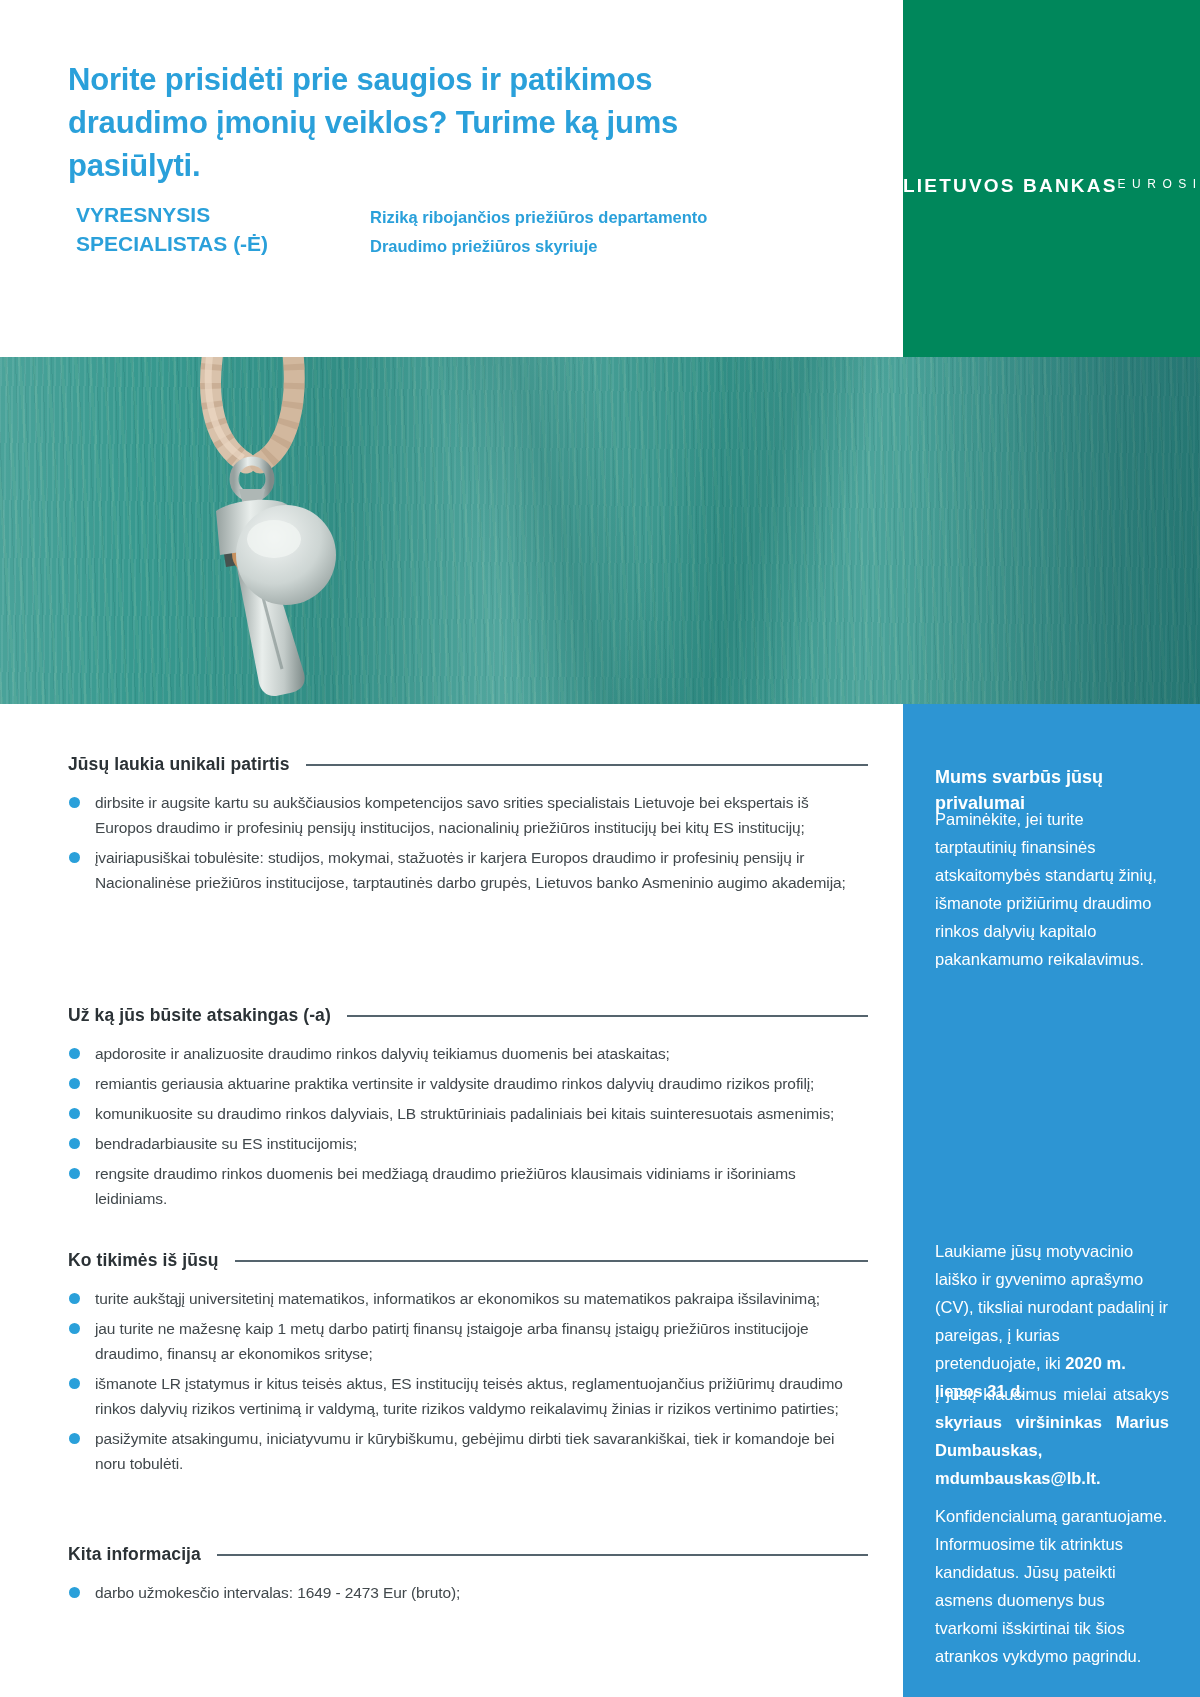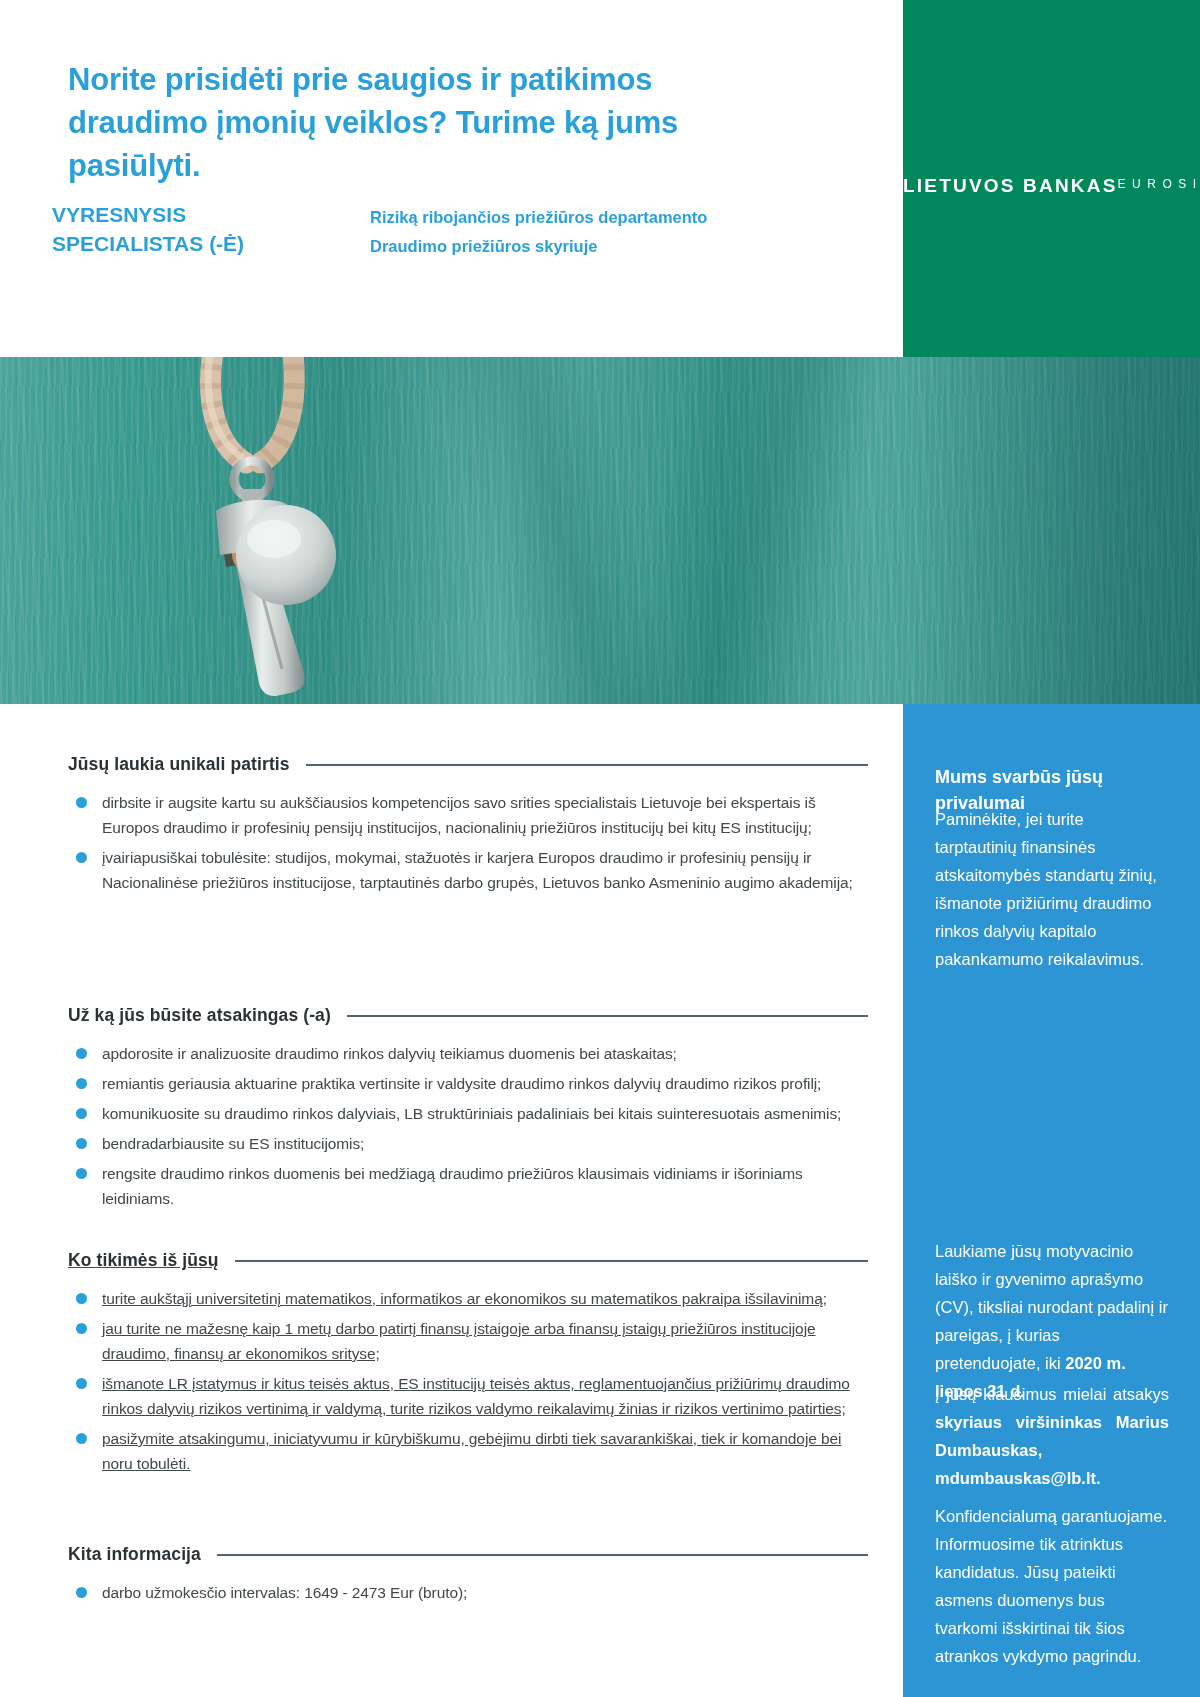--- a/index.html
+++ b/index.html
@@ -3,21 +3,21 @@
 <meta charset="utf-8">
 <style>
   html,body{margin:0;padding:0;}
   body{width:1200px;height:1697px;background:#ffffff;font-family:"Liberation Sans",sans-serif;}
   .page{position:relative;width:1200px;height:1697px;overflow:hidden;background:#ffffff;}
 
   
   .headline{position:absolute;left:68px;top:58px;width:690px;
     font-size:31px;line-height:43px;font-weight:bold;letter-spacing:-0.2px;
     color:var(--accent);}
-  .position-title{position:absolute;left:52px;top:200px;width:265px;
+  .position-title{position:absolute;left:76px;top:200px;width:265px;
     font-size:21px;line-height:29px;font-weight:bold;color:var(--accent);}
   .department{position:absolute;left:370px;top:203px;width:430px;
     font-size:16.5px;line-height:29px;font-weight:bold;color:var(--accent);}
 
   
   .green-panel{position:absolute;left:903px;top:0;width:297px;height:357px;
     background:var(--brand-green);display:flex;flex-direction:row;align-items:center;}
   .logo-mark{margin-top:66px;}
   .logo-name{margin-top:14px;color:#fff;font-weight:bold;font-size:19px;letter-spacing:2.2px;white-space:nowrap;}
   .logo-sub{margin-top:11px;color:#fff;font-size:12px;letter-spacing:6.5px;white-space:nowrap;}
@@ -35,25 +35,25 @@
     background:
       linear-gradient(75deg, transparent 40%, rgba(15,95,90,0.22) 47%, transparent 53%),
       linear-gradient(106deg, transparent 54%, rgba(15,95,90,0.20) 62%, transparent 69%),
       linear-gradient(90deg, transparent 76%, rgba(8,60,70,0.22) 93%);}
   .whistle-svg{position:absolute;left:140px;top:0;}
 
   
   .content{position:absolute;left:68px;top:704px;width:800px;height:993px;
     color:#41484c;font-size:15.5px;letter-spacing:-0.1px;}
   .section{position:absolute;left:0;right:0;}
-  .sec-0{top:50px;} .sec-1{top:301px;} .sec-2{top:546px;text-decoration:underline;} .sec-3{top:840px;}
+  .sec-0{top:50px;} .sec-1{top:301px;} .sec-2{top:546px;} .sec-3{top:840px;}
   .sec-head-row{display:flex;align-items:center;gap:16px;margin-bottom:15px;}
   .sec-heading{font-size:17.5px;font-weight:bold;color:#2b3236;white-space:nowrap;letter-spacing:0.1px;}
   .sec-rule{flex:1;height:2px;background:#55646d;}
-  ul.bullets{list-style:none;margin:8px;padding:0;}
+  ul.bullets{list-style:none;margin:1px;padding:0;}
   ul.bullets li{display:flex;gap:15px;margin-bottom:5px;line-height:25px;}
   .dot{flex:none;width:11px;height:11px;border-radius:50%;background:var(--accent);margin-top:7px;}
 
   
   .blue-panel{position:absolute;left:903px;top:704px;width:310px;height:993px;
     background:var(--brand-blue);color:#ffffff;}
   .bp-block{position:absolute;left:32px;width:234px;font-size:16.5px;line-height:28px;}
   .bp-heading{top:60px;font-size:18px;font-weight:bold;line-height:26px;}
   .bp-privalumai{top:101px;}
   .bp-apply{top:533px;}

